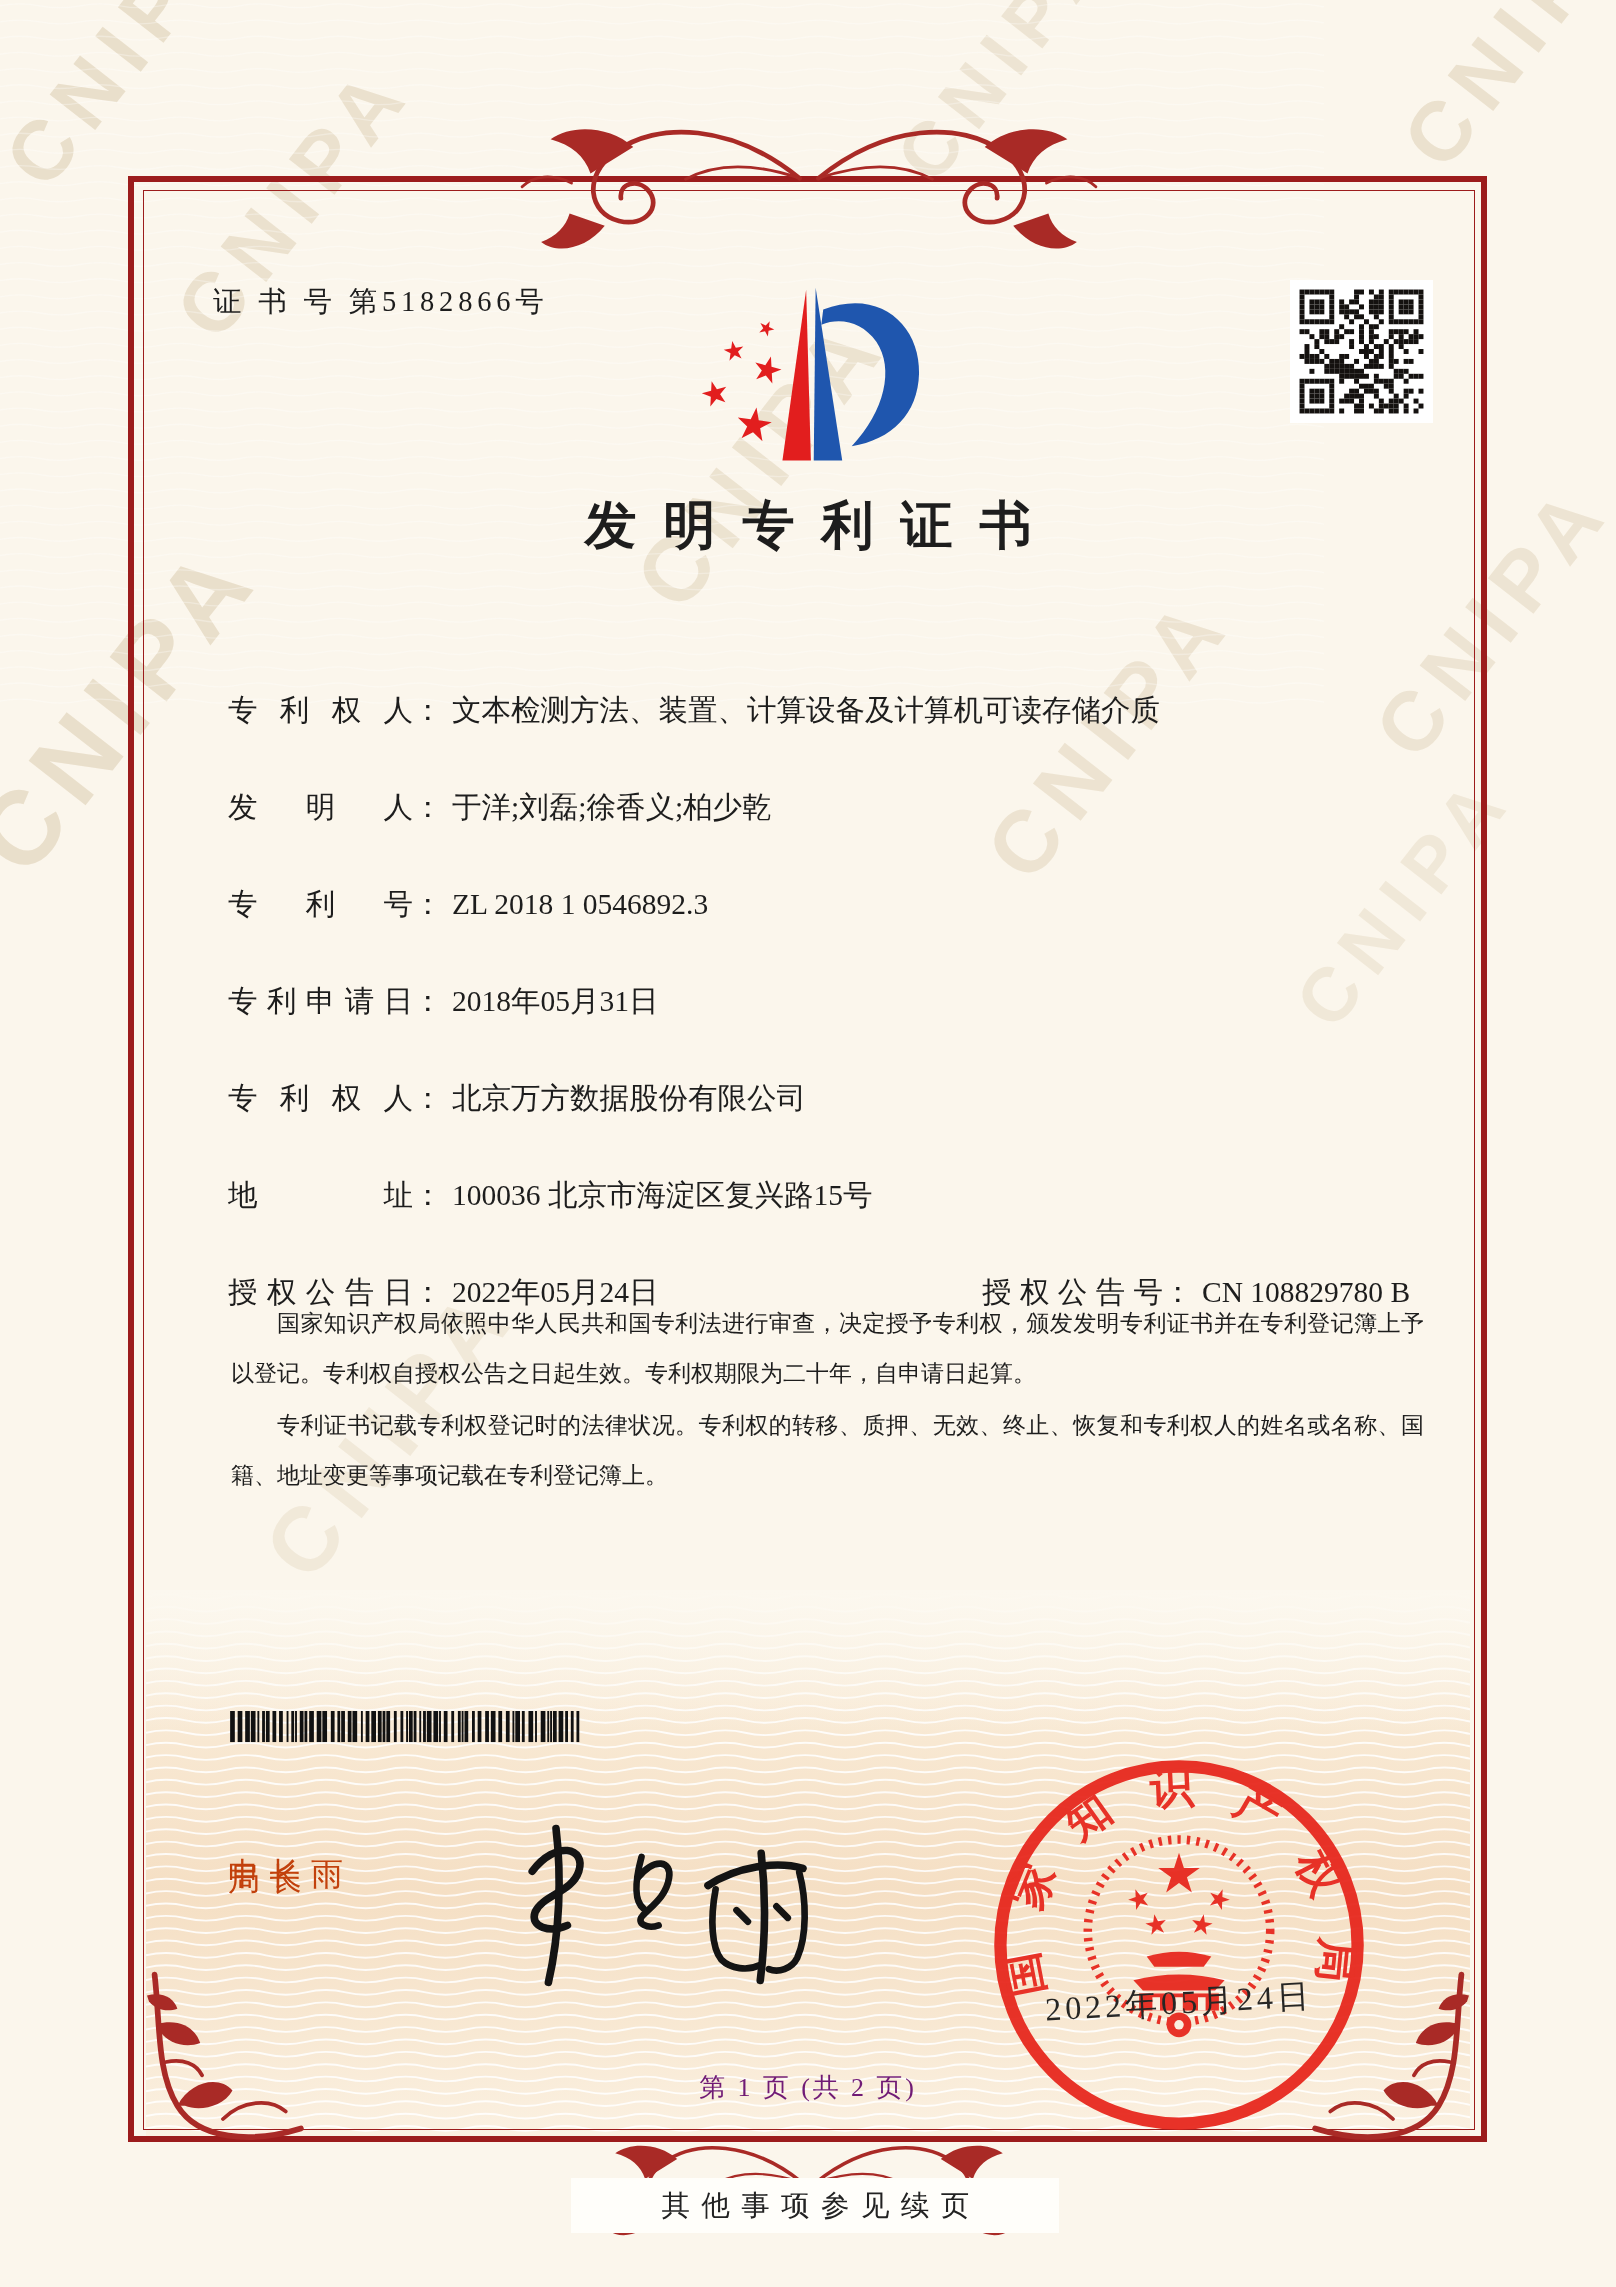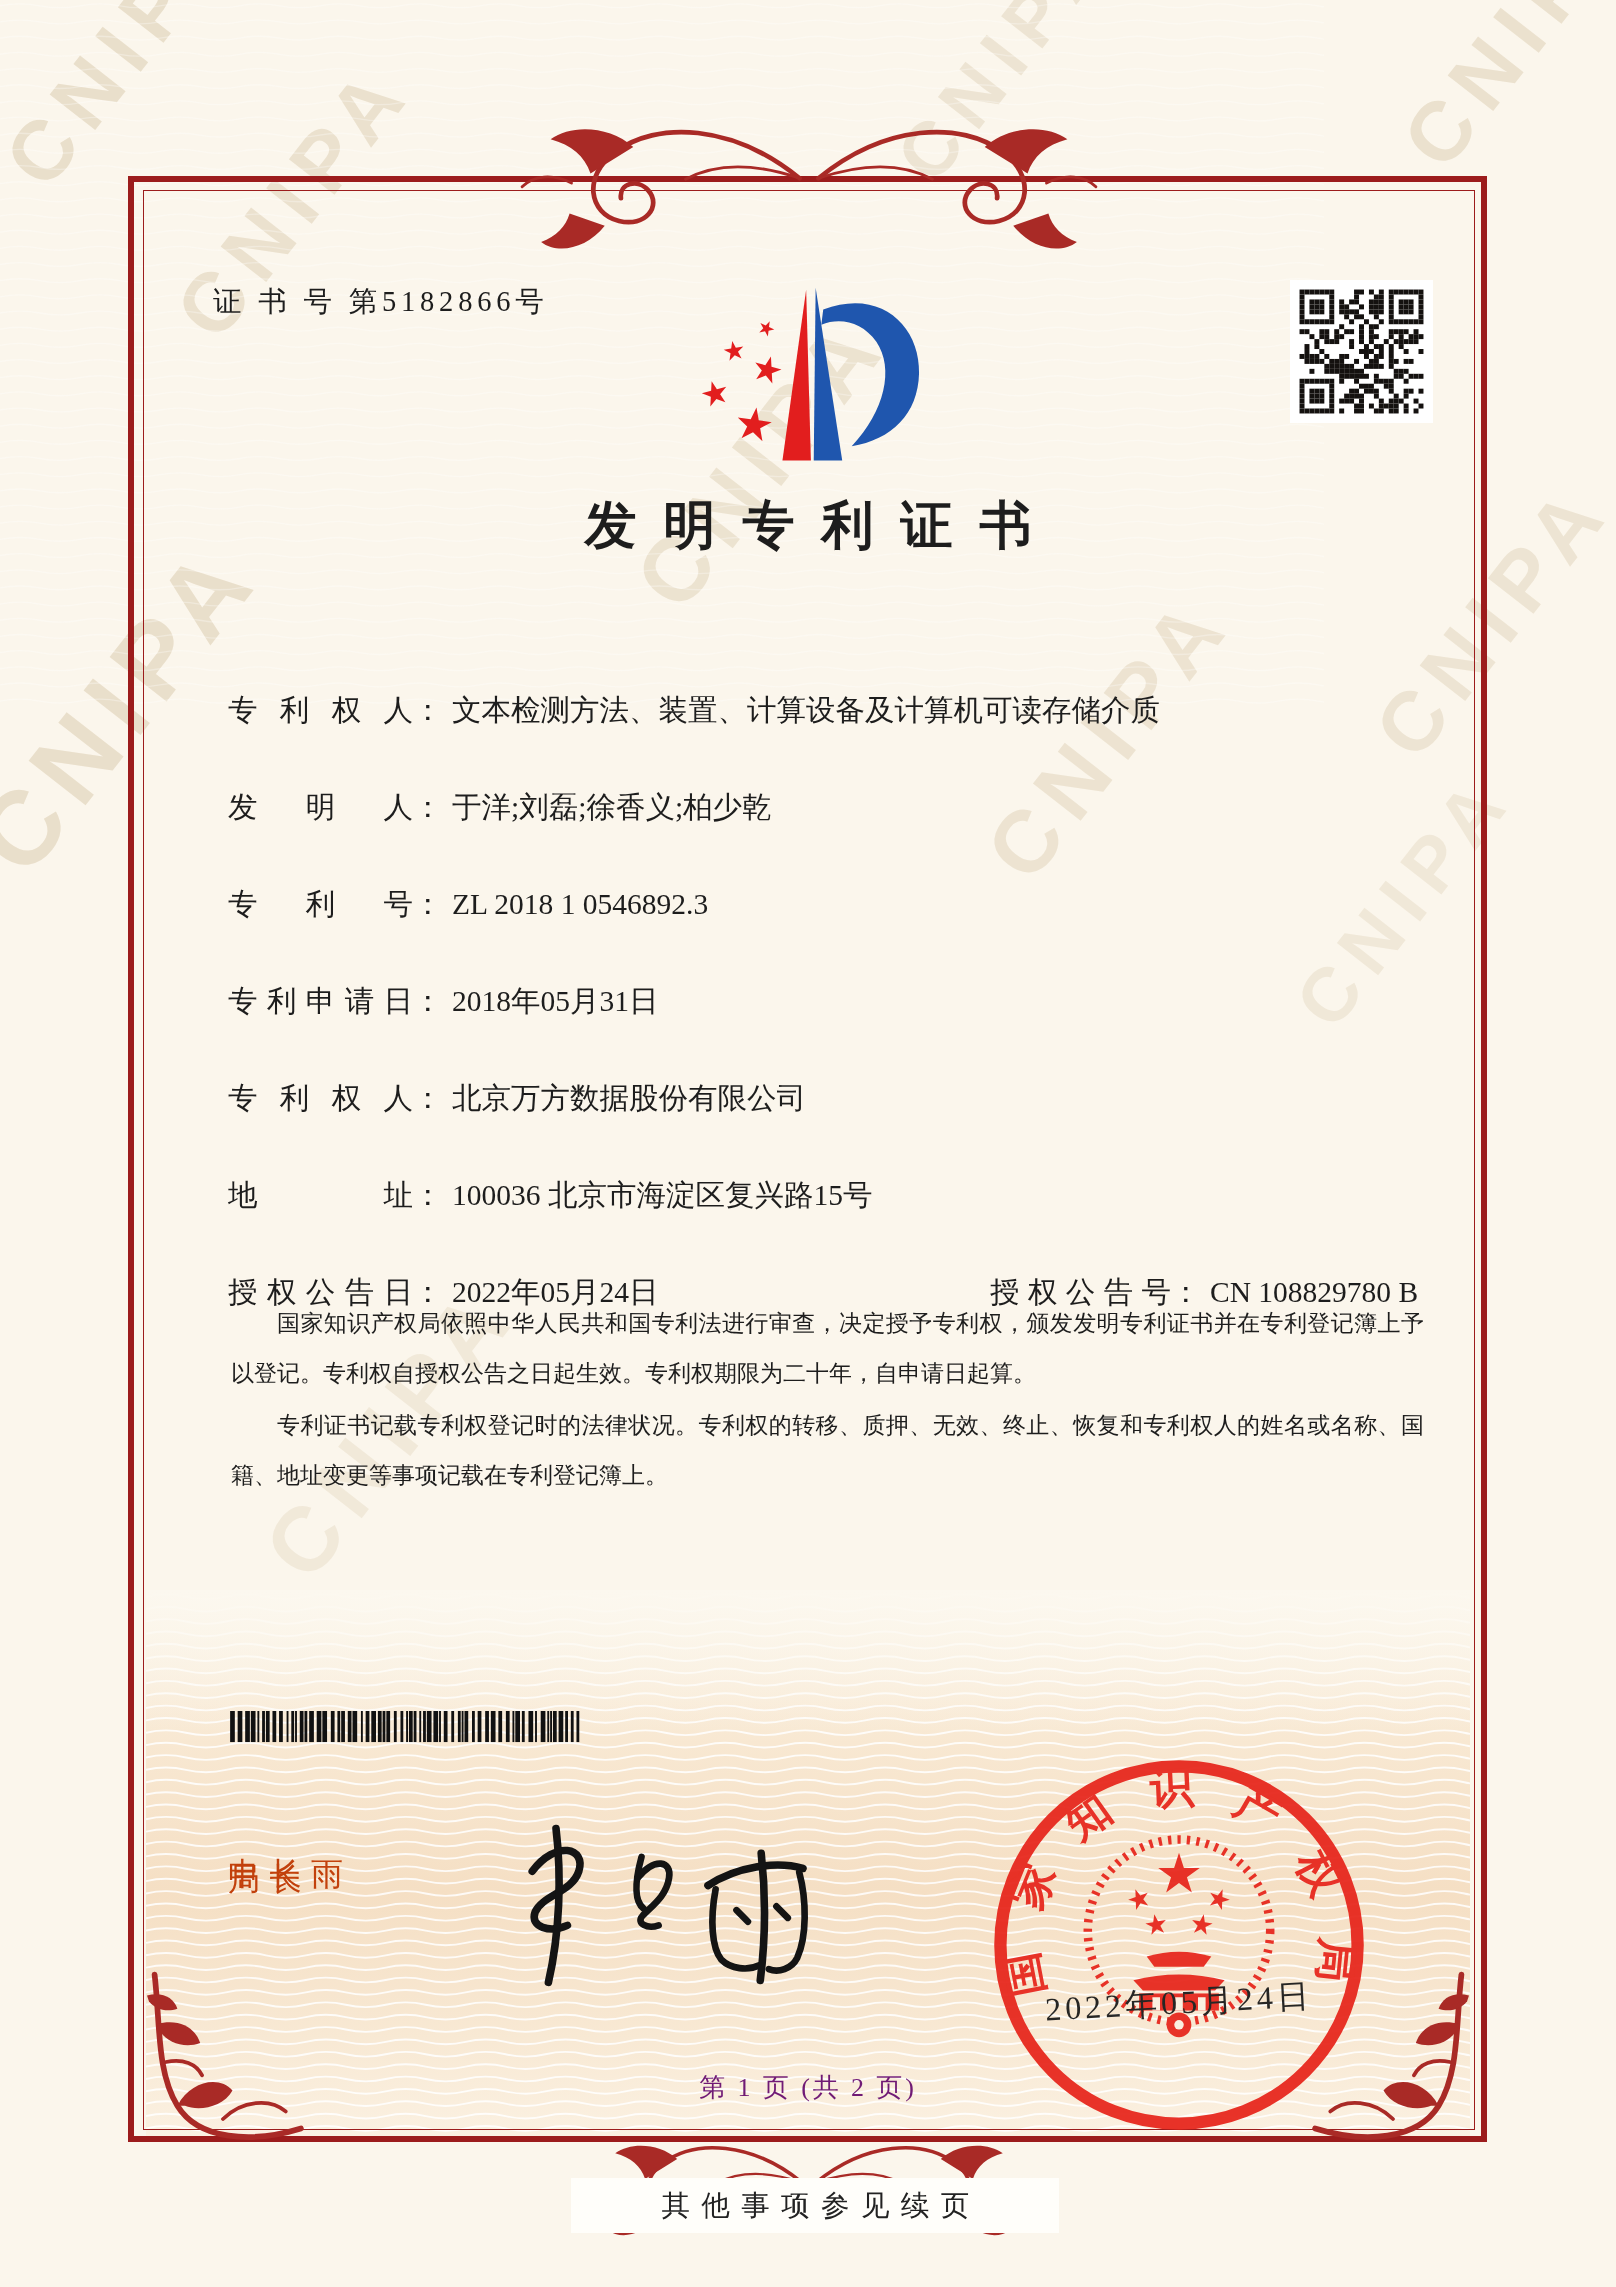--- a/index.html
+++ b/index.html
@@ -27,21 +27,21 @@
 
   
   .cert-no{position:absolute;left:213px;top:283px;font-size:28.5px;letter-spacing:4.8px;z-index:3;}
   .logo{position:absolute;left:690px;top:283px;z-index:3;}
   .qr{position:absolute;left:1290px;top:280px;width:143px;height:143px;background:#fff;z-index:3;}
   .title{position:absolute;left:143px;top:491px;width:1330px;text-align:center;font-size:52px;
          font-weight:700;letter-spacing:27px;text-indent:27px;z-index:3;white-space:nowrap;}
 
   .frow{position:absolute;left:228px;width:1227px;font-size:29.5px;white-space:nowrap;z-index:3;}
   .flabel{display:inline-block;width:185px;text-align:justify;text-align-last:justify;vertical-align:top;}
-  .flabel2{display:inline-block;width:181px;text-align:justify;text-align-last:justify;vertical-align:top;margin-left:8px;}
+  .flabel2{display:inline-block;width:181px;text-align:justify;text-align-last:justify;vertical-align:top;}
   .fval{margin-left:9.5px;}
   .fpair2{position:absolute;left:754px;top:0;white-space:nowrap;}
 
   .paras{position:absolute;left:231px;top:1299px;width:1193px;font-size:23px;line-height:50px;
          text-align:justify;z-index:3;}
   .paras p{margin:0 0 1.9px 0;text-indent:2em;}
 
   .barcode{position:absolute;left:228px;top:1711px;z-index:3;}
 
   .sig-label{position:absolute;left:228px;font-family:Liberation Mono, monospace;

